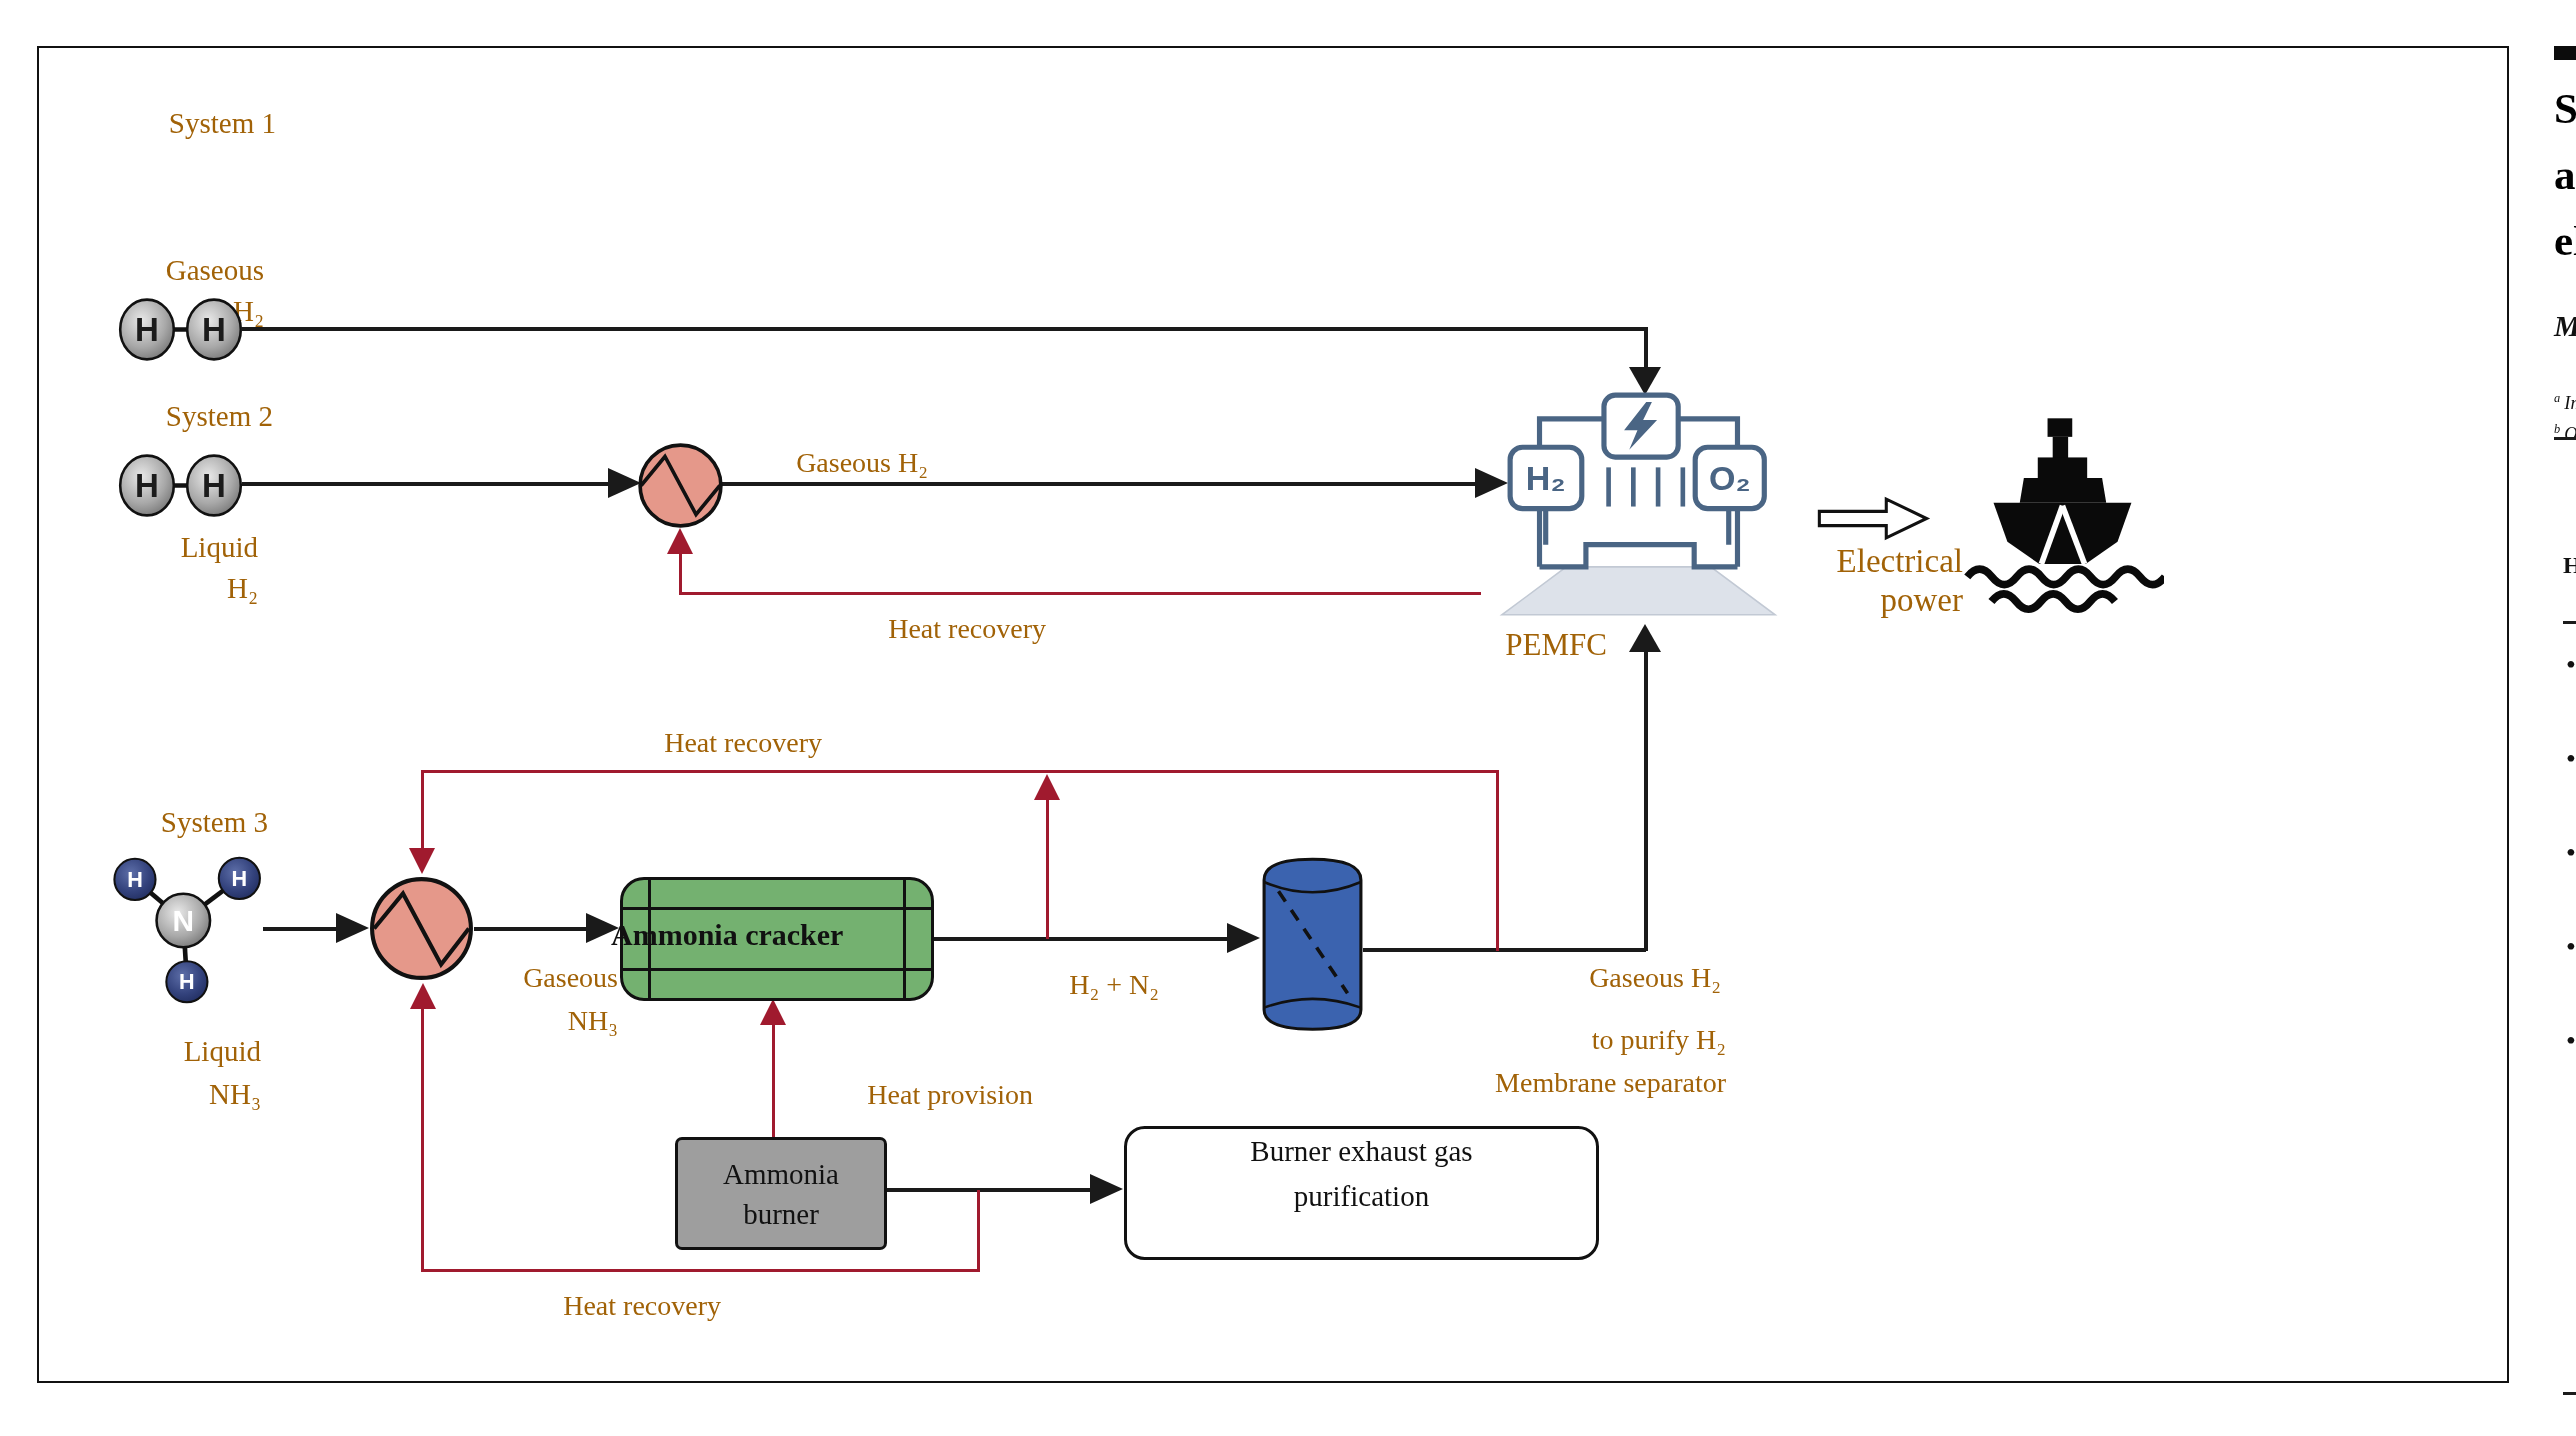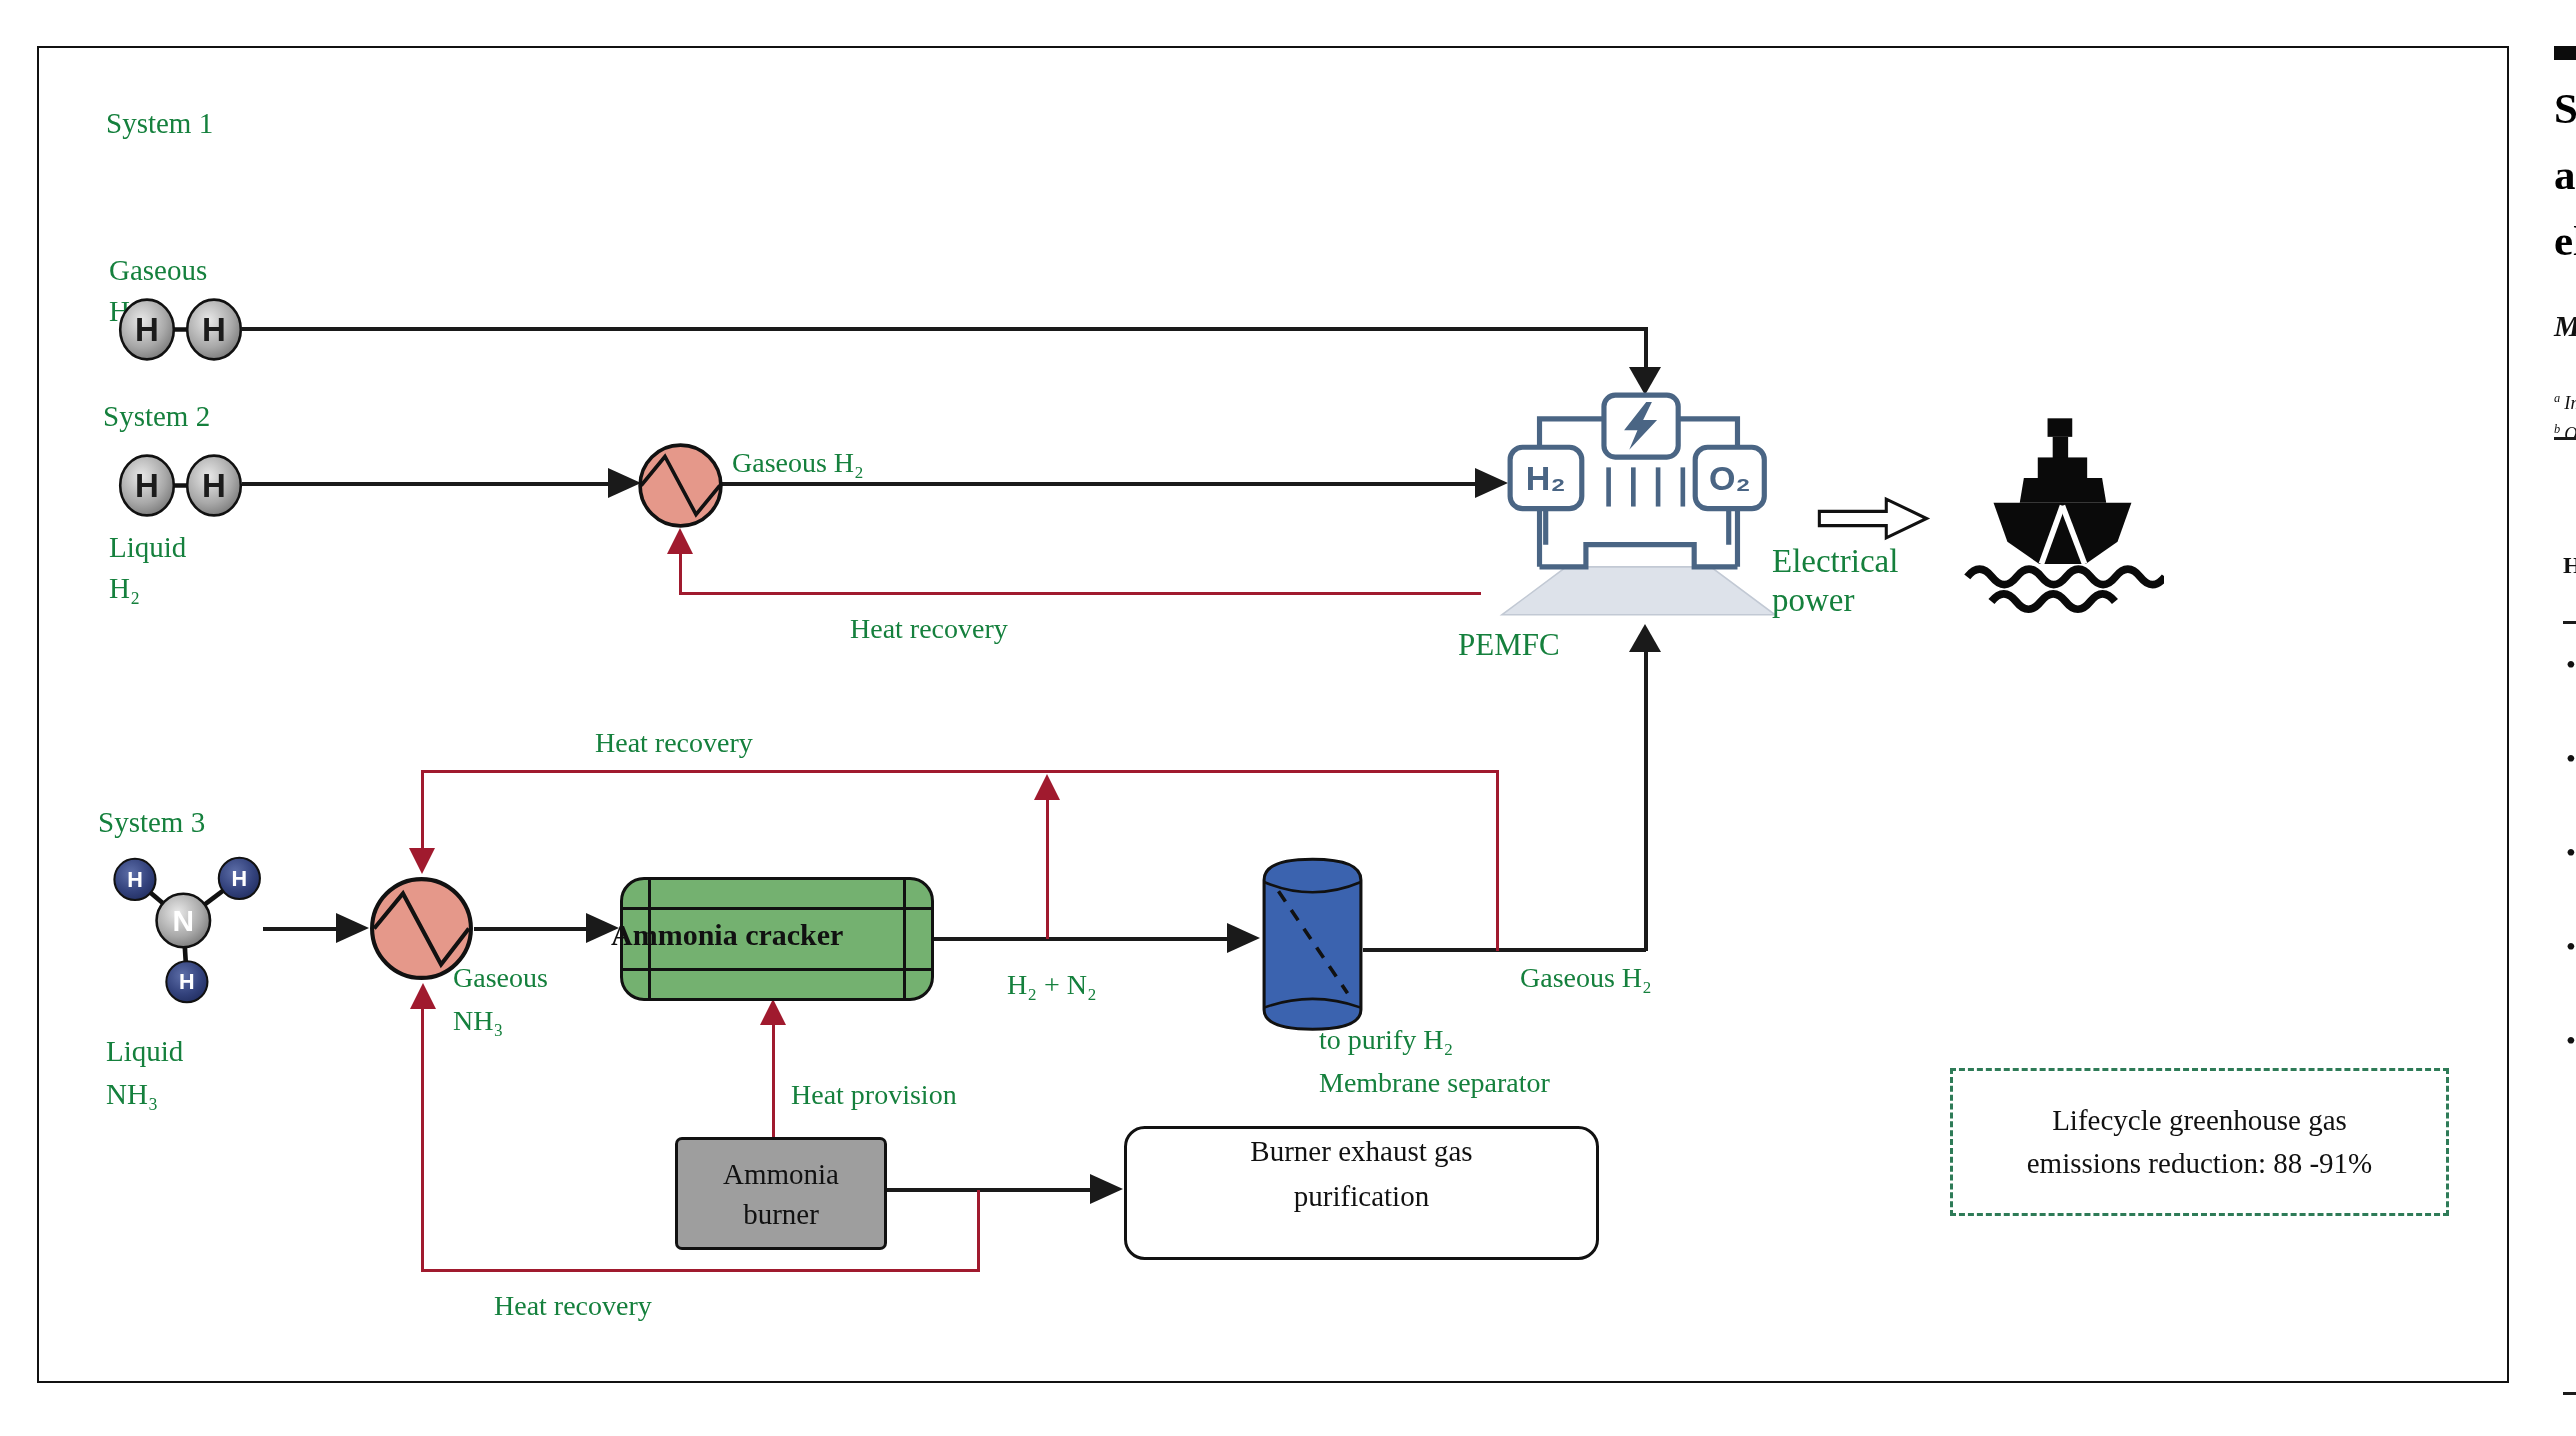--- a/index.html
+++ b/index.html
@@ -11,21 +11,21 @@
   .hline{position:absolute;background:#1a1a1a;height:3.6px;}
   .vline{position:absolute;background:#1a1a1a;width:3.6px;}
   .rhline{position:absolute;background:#a01a2e;height:3.1px;}
   .rvline{position:absolute;background:#a01a2e;width:3.1px;}
   .ah{position:absolute;width:0;height:0;}
   .ah.right{border-top:15.5px solid transparent;border-bottom:15.5px solid transparent;border-left:33px solid #1a1a1a;}
   .ah.down {border-left:16.5px solid transparent;border-right:16.5px solid transparent;border-top:28px solid #1a1a1a;}
   .ah.up   {border-left:16.5px solid transparent;border-right:16.5px solid transparent;border-bottom:28px solid #1a1a1a;}
   .ah.red.up  {border-left-width:13.4px;border-right-width:13.4px;border-bottom:26px solid #a01a2e;}
   .ah.red.down{border-left-width:13.4px;border-right-width:13.4px;border-top:26px solid #a01a2e;}
-  .dlabel{position:absolute;font-size:29px;line-height:41px;text-align:left;color:#15803d;}
+  .dlabel{position:absolute;font-size:29px;line-height:41px;text-align:right;color:#a16207;}
   .small2{line-height:43px;}
   .cracker{position:absolute;left:620px;top:877px;width:308px;height:118px;background:#74b170;
            border:3.1px solid #111;border-radius:24px;}
   .cracker .cv{position:absolute;top:0;bottom:0;width:3.1px;background:#111;}
   .cracker .ch{position:absolute;left:0;right:0;height:3.1px;background:#111;}
   .cracker-label{position:absolute;left:611px;top:918px;width:326px;font-size:30px;font-weight:bold;}
   .burner{position:absolute;left:675px;top:1137px;width:206px;height:107px;background:#9e9e9e;
           border:3.6px solid #111;border-radius:7px;display:flex;flex-direction:column;justify-content:center;
           align-items:center;font-size:29px;line-height:40px;}
   .purif{position:absolute;left:1124px;top:1126px;width:469px;height:128px;background:#fff;border:3.1px solid #111;
@@ -193,24 +193,20 @@
   <div class="burner">
     <div>Ammonia</div>
     <div>burner</div>
   </div>
 
   <div class="purif">
     <div>Burner exhaust gas</div>
     <div>purification</div>
   </div>
 
-  <div class="ghg">
-    <div>Lifecycle greenhouse gas</div>
-    <div>emissions reduction: 88 -91%</div>
-  </div>
 
   <svg class="abs" style="left:1494px;top:389px;" width="289" height="232" viewBox="0 0 560 450">
     <polygon points="140,345 420,345 545,438 15,438" fill="#dde2ea" stroke="#c2c9d4" stroke-width="3"></polygon>
     <path d="M210,58 H88 V345 M360,58 H472 V345" fill="none" stroke="#4a6584" stroke-width="10"></path>
     <path d="M88,345 H178 V302 H388 V345 H472" fill="none" stroke="#4a6584" stroke-width="10"></path>
     <path d="M100,232 V302 M455,232 V302" fill="none" stroke="#4a6584" stroke-width="10"></path>
     <rect x="213" y="12" width="144" height="120" rx="22" fill="#fff" stroke="#4a6584" stroke-width="10"></rect>
     <polygon points="295,25 252,80 278,80 262,118 316,60 289,60 306,25" fill="#4a6584"></polygon>
     <rect x="31" y="113" width="139" height="119" rx="24" fill="#fff" stroke="#4a6584" stroke-width="10"></rect>
     <rect x="390" y="113" width="134" height="119" rx="24" fill="#fff" stroke="#4a6584" stroke-width="10"></rect>

